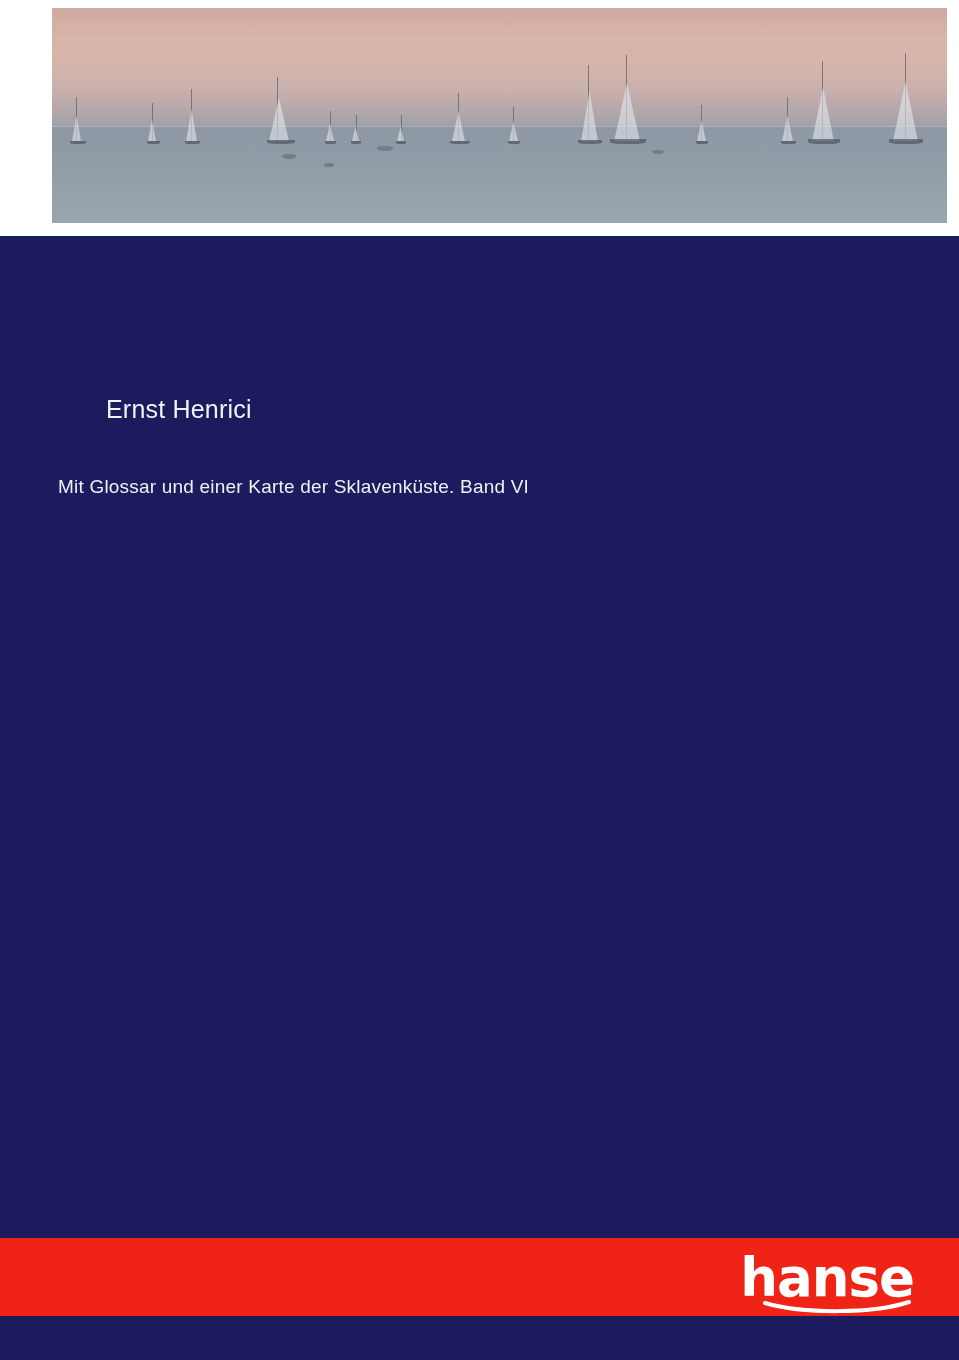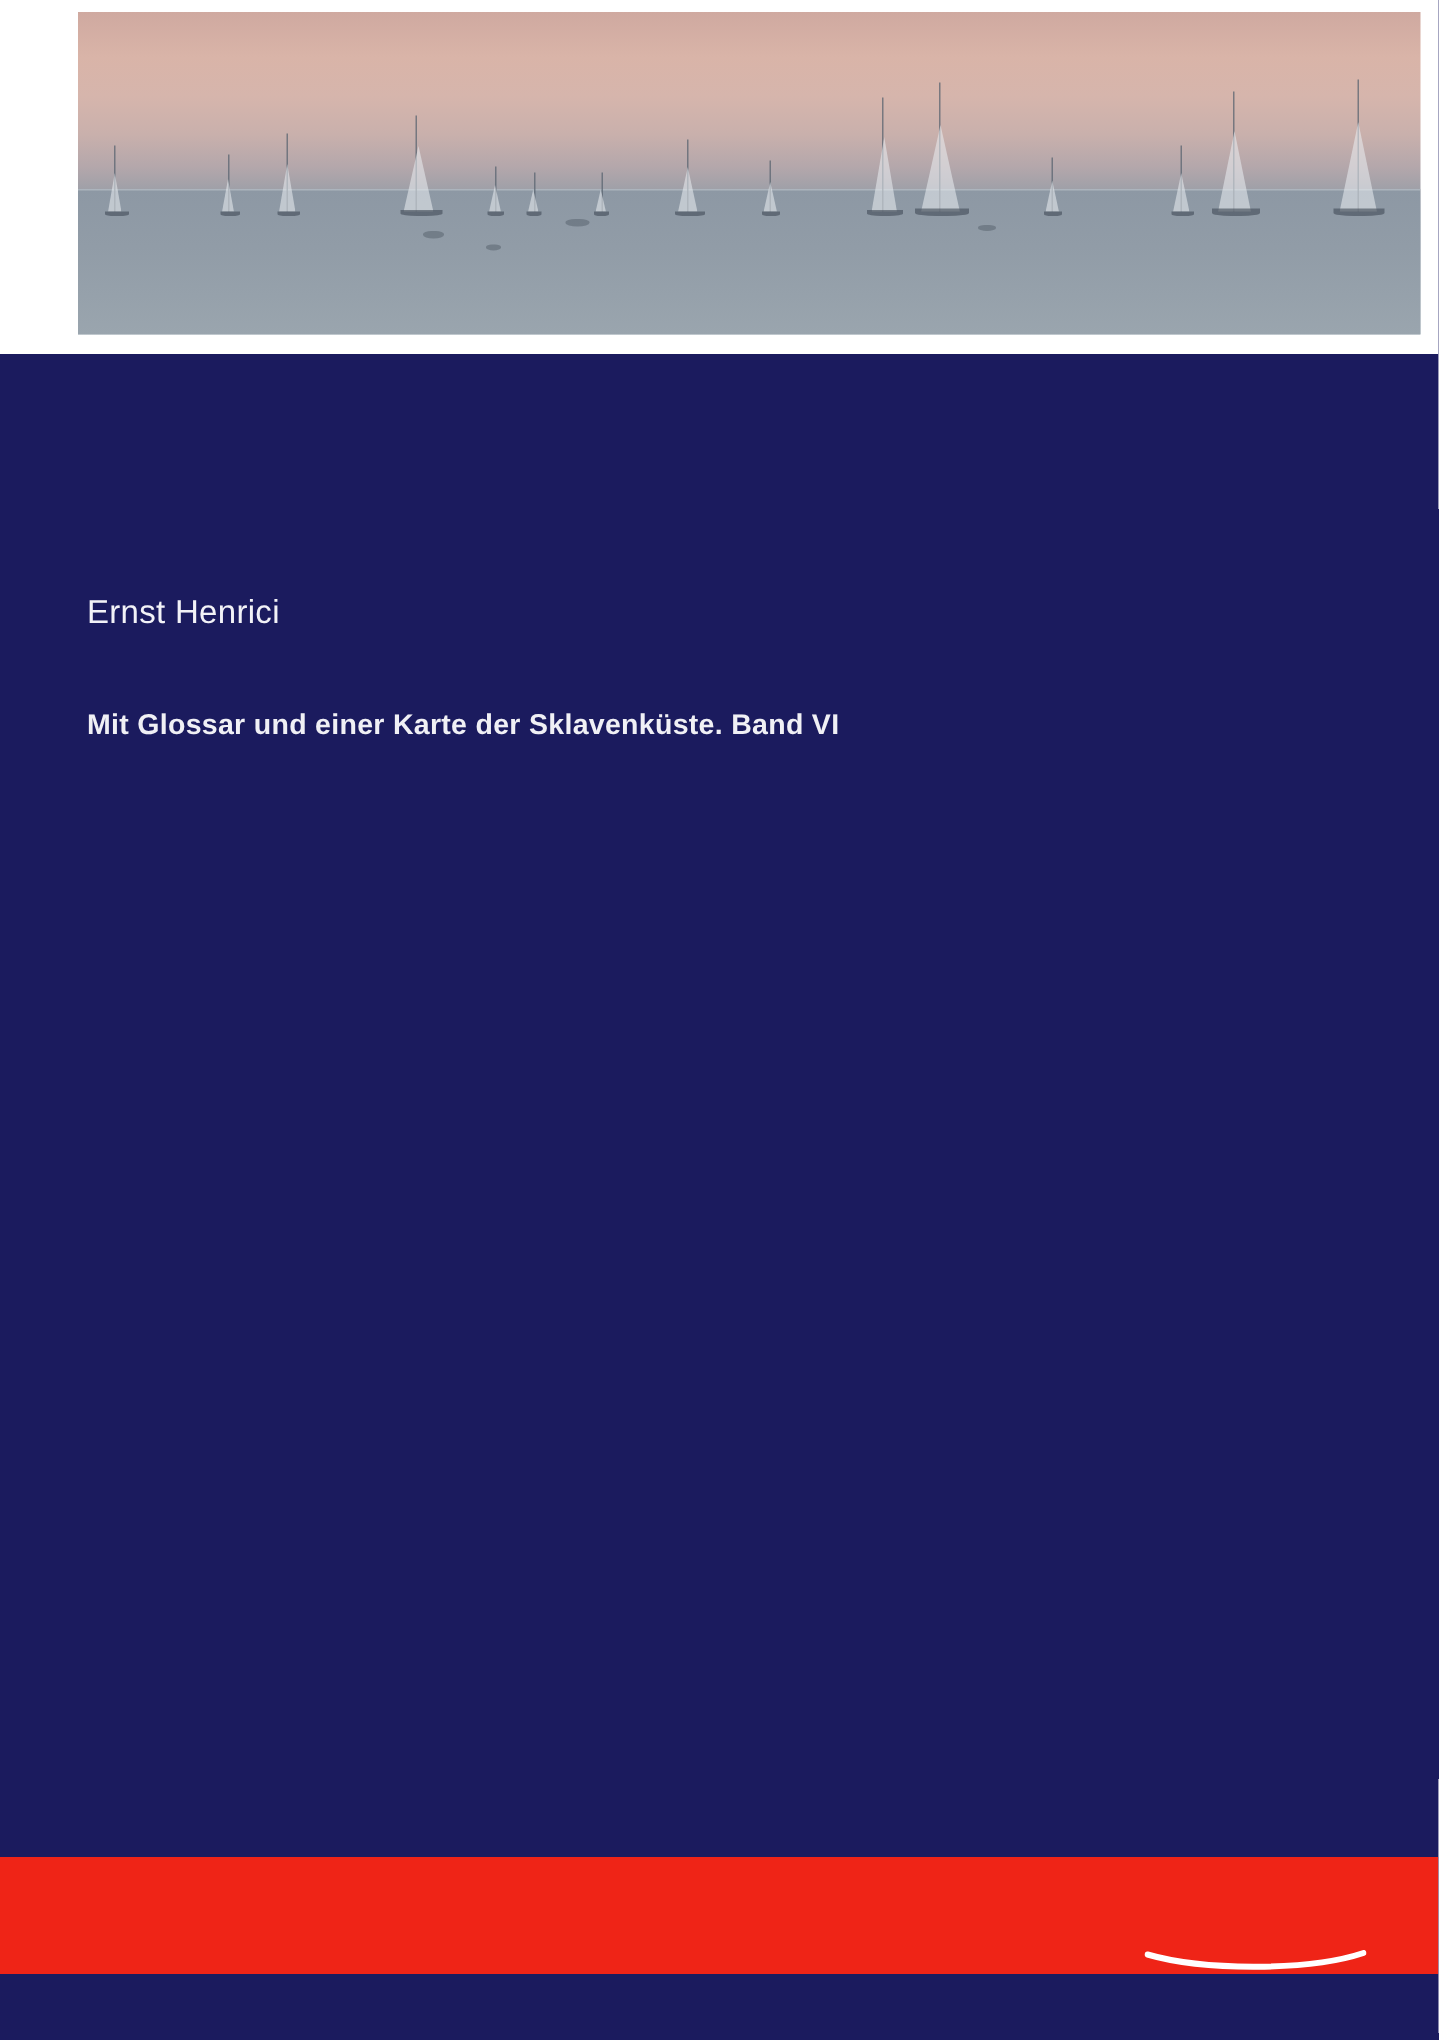--- a/index.html
+++ b/index.html
@@ -122,38 +122,39 @@
     height: 14px;
   }
   .text-block {
     position: absolute;
     left: 58px;
     top: 395px;
     width: 790px;
     color: #ffffff;
   }
   .author {
-    font-size: 22px;
+    font-size: 25px;
     font-weight: 400;
     letter-spacing: 0.2px;
     margin-bottom: 52px;
     color: #f2f2f7;
+    margin-left: 48px;
   }
   .title {
     font-size: 25.5px;
     font-weight: bold;
     line-height: 1.92;
     letter-spacing: 0.1px;
     color: #ffffff;
     max-width: 760px;
   }
   .subtitle {
     margin-top: 16px;
     font-size: 19px;
-    font-weight: 700;
+    font-weight: 400;
     letter-spacing: 0.2px;
     color: #f0f0f5;
   }
 </style>
 </head>
 <body>
 
 <div class="cover">
 
   <div class="top-white"></div>
@@ -244,17 +245,18 @@
   </div>
 
   <div class="text-block">
     <div class="author">Ernst Henrici</div>
     <div class="subtitle">Mit Glossar und einer Karte der Sklavenküste. Band VI</div>
   </div>
 
   <div class="red-band"></div>
   <div class="bottom-navy"></div>
 
+  <div class="logo">hanse</div>
   <svg class="logo-swoosh" viewBox="0 0 148 14" preserveAspectRatio="none">
     <path d="M2,3 C40,14 110,14 146,2" stroke="#ffffff" stroke-width="4" fill="none" stroke-linecap="round"></path>
   </svg>
 
 </div>
 
 </body></html>

